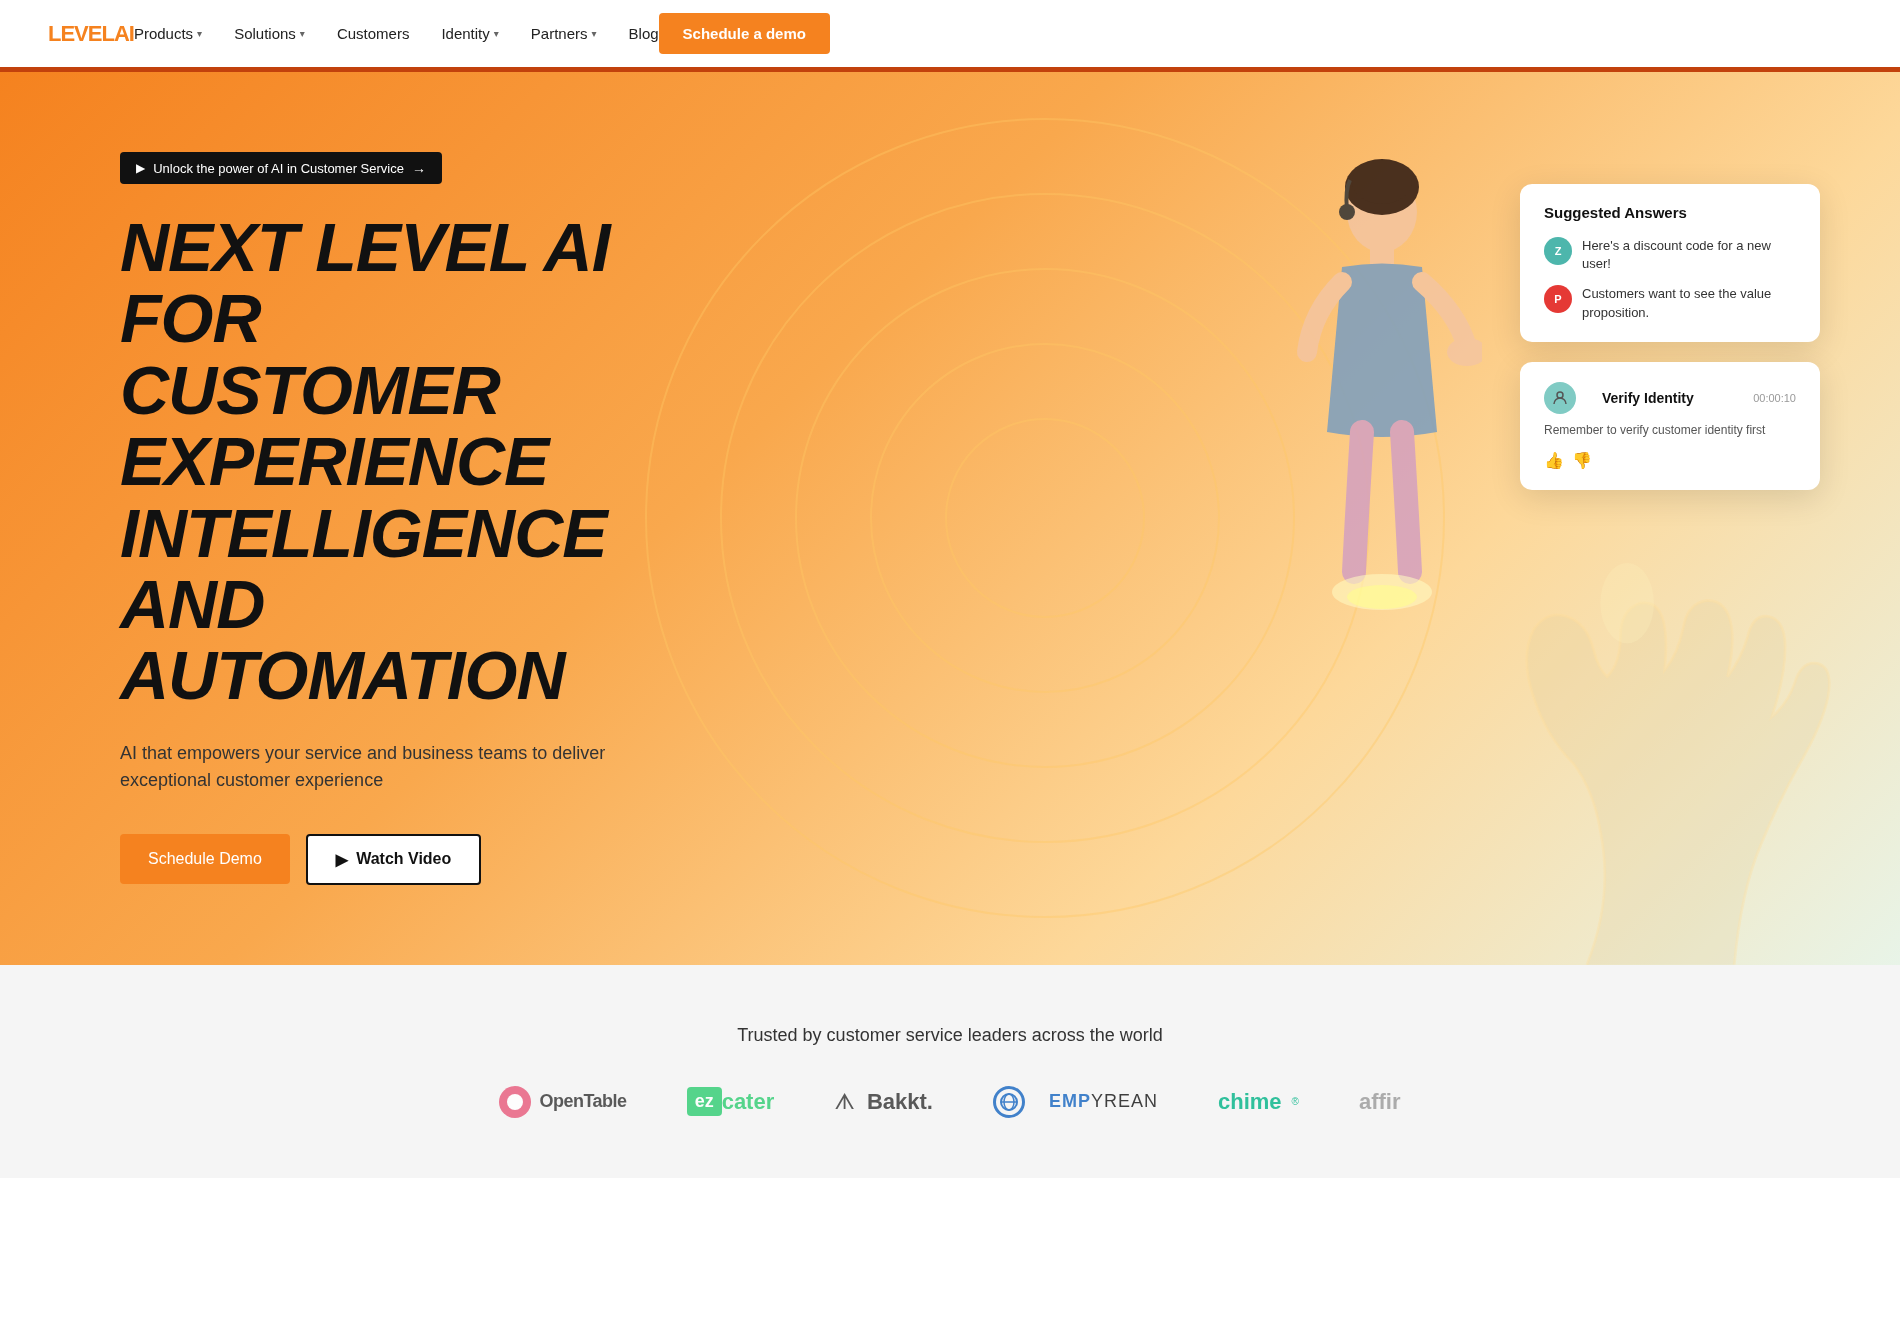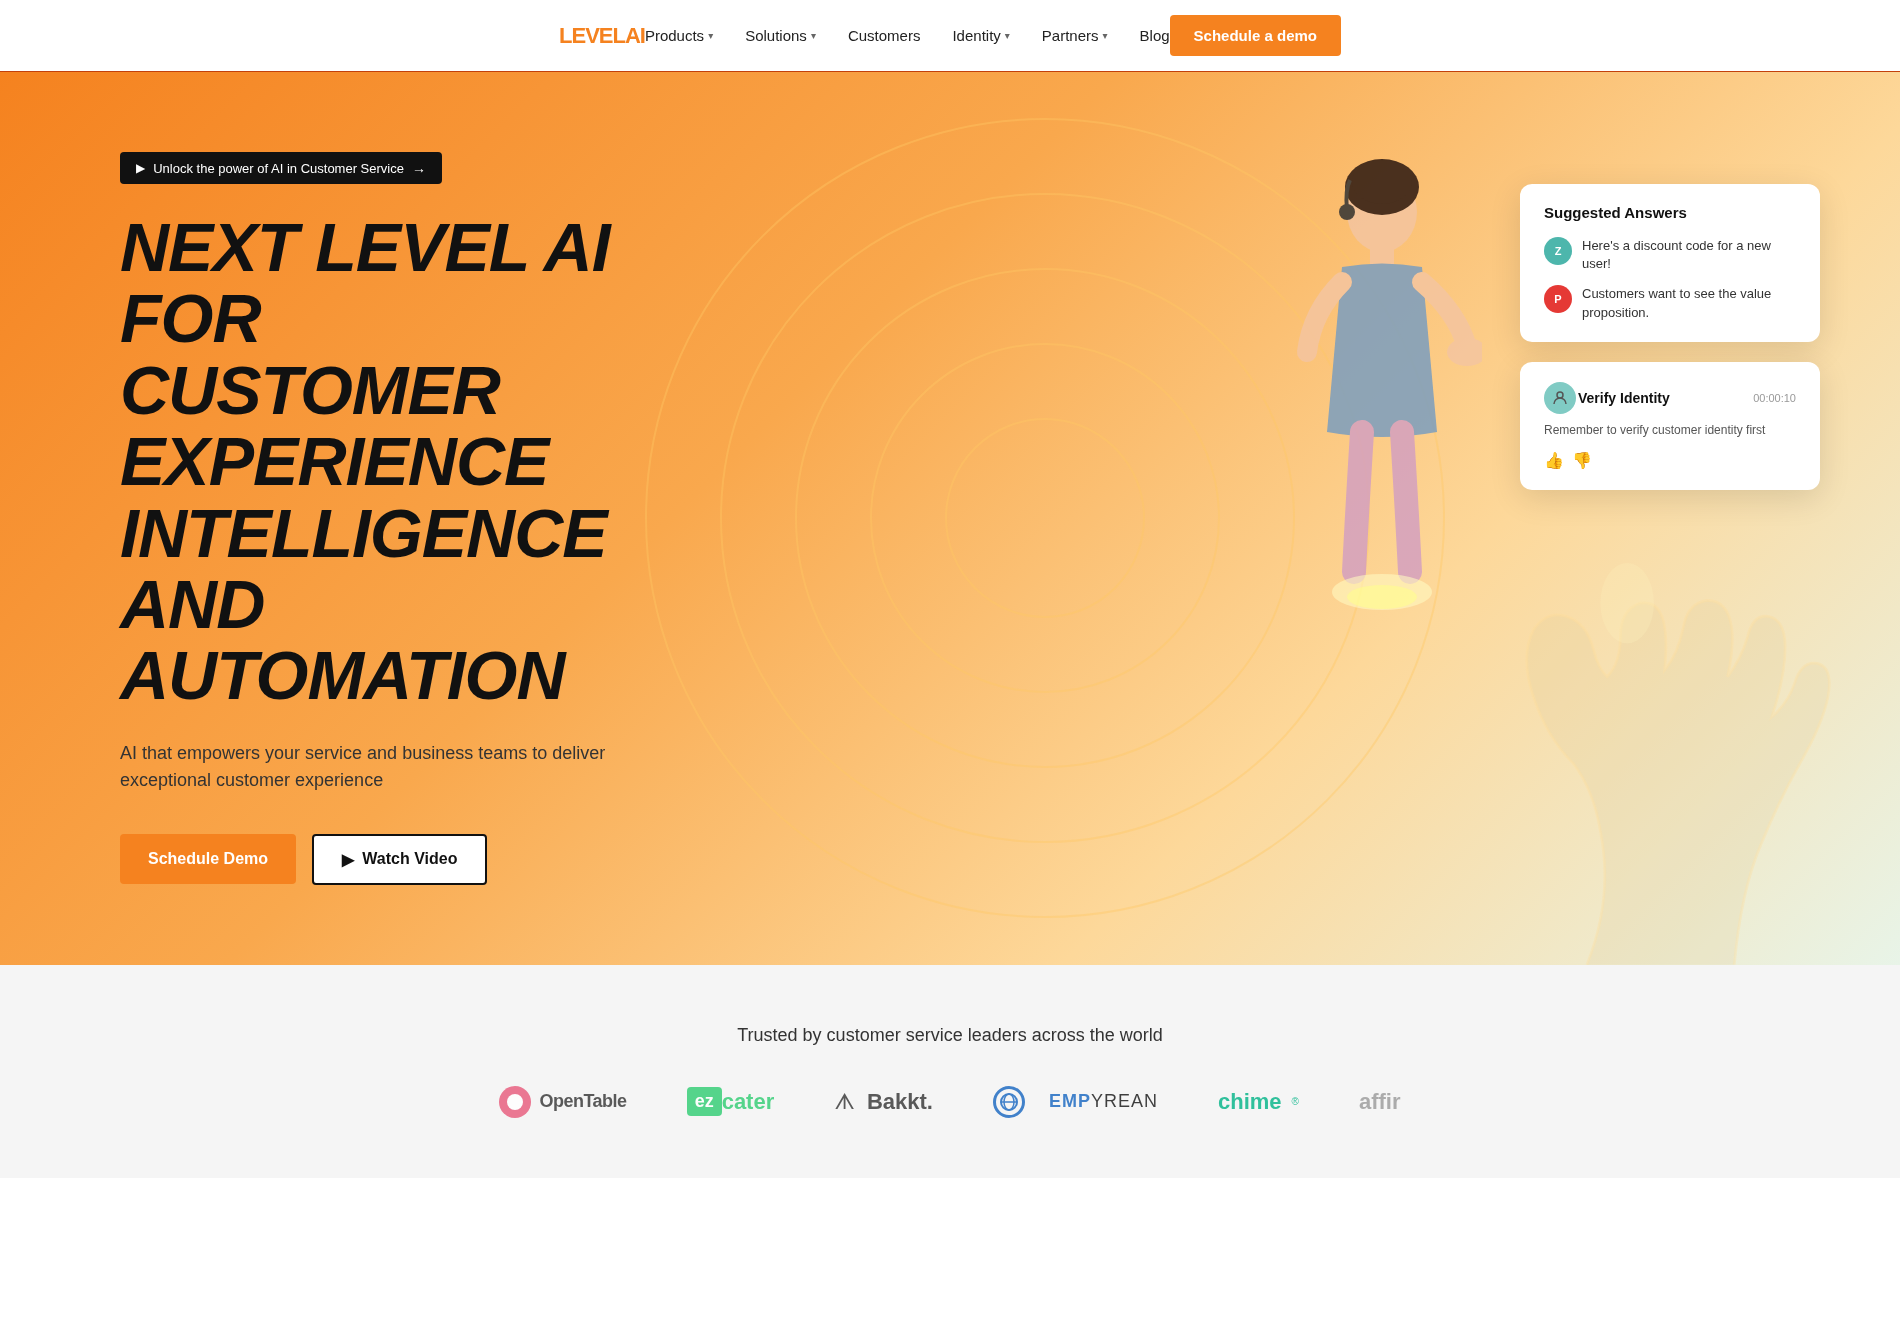--- a/index.html
+++ b/index.html
@@ -1,22 +1,22 @@
 <!DOCTYPE html>
 <html><head>
   <meta charset="utf-8">
   <style>
     * { margin: 0; padding: 0; box-sizing: border-box; }
     body { font-family: -apple-system, BlinkMacSystemFont, 'Segoe UI', Arial, sans-serif; overflow-x: hidden; }
 
     
     .navbar {
-      display: flex; align-items: center; justify-content: center;
+      display: flex; align-items: center; justify-content: flex-start;
       padding: 0 48px; height: 72px; background: #fff;
-      border-bottom: 1px solid #c2410c; position: relative; z-index: 100;
+      border-bottom: 5px solid #c2410c; position: relative; z-index: 100;
     }
     .navbar-logo {
       font-size: 22px; font-weight: 900; letter-spacing: -1px; color: #111;
     }
     .navbar-logo span { color: #F5821F; }
     .navbar-nav { display: flex; align-items: center; gap: 32px; }
     .nav-item {
       font-size: 15px; color: #222; cursor: pointer; display: flex; align-items: center; gap: 4px;
       font-weight: 500; white-space: nowrap;
     }
@@ -47,21 +47,21 @@
       font-size: 68px; font-weight: 900; line-height: 1.05; color: #111;
       text-transform: uppercase; letter-spacing: -1px; margin-bottom: 28px;
       font-style: italic;
     }
     .hero-subtitle {
       font-size: 18px; color: #333; line-height: 1.5; margin-bottom: 40px; max-width: 520px;
     }
     .hero-buttons { display: flex; gap: 16px; align-items: center; }
     .btn-primary {
       background: #F5821F; color: #fff; border: none; border-radius: 4px;
-      padding: 16px 28px; font-size: 16px; font-weight: 700; cursor: pointer;
+      padding: 16px 28px; font-size: 16px; font-weight: 400; cursor: pointer;
     }
     .btn-secondary {
       background: #fff; color: #111; border: 2px solid #111; border-radius: 4px;
       padding: 14px 28px; font-size: 16px; font-weight: 600; cursor: pointer;
       display: flex; align-items: center; gap: 8px;
     }
 
     
     .hero-cards {
       position: absolute; right: 80px; top: 112px; z-index: 20; display: flex; flex-direction: column; gap: 20px;
@@ -86,21 +86,21 @@
     .card-text { font-size: 13px; color: #333; line-height: 1.4; }
 
     .card2 { min-width: 280px; }
     .card2-header {
       display: flex; align-items: center; justify-content: space-between; margin-bottom: 8px;
     }
     .card2-icon-wrap {
       width: 32px; height: 32px; border-radius: 50%; background: #80CBC4;
       display: flex; align-items: center; justify-content: center; font-size: 14px;
     }
-    .card2-title-wrap { display: flex; align-items: center; gap: 2px; }
+    .card2-title-wrap { display: flex; align-items: center; gap: 26px; }
     .card2-title { font-size: 14px; font-weight: 700; color: #111; }
     .card2-time { font-size: 11px; color: #999; }
     .card2-desc { font-size: 12px; color: #555; margin-bottom: 12px; line-height: 1.4; }
     .card2-actions { display: flex; gap: 8px; }
     .card2-action { font-size: 16px; color: #666; cursor: pointer; }
     
     .ripple {
       position: absolute; border-radius: 50%; border: 2px solid rgba(255,200,100,0.4);
       transform: translate(-50%, -50%);
     }

